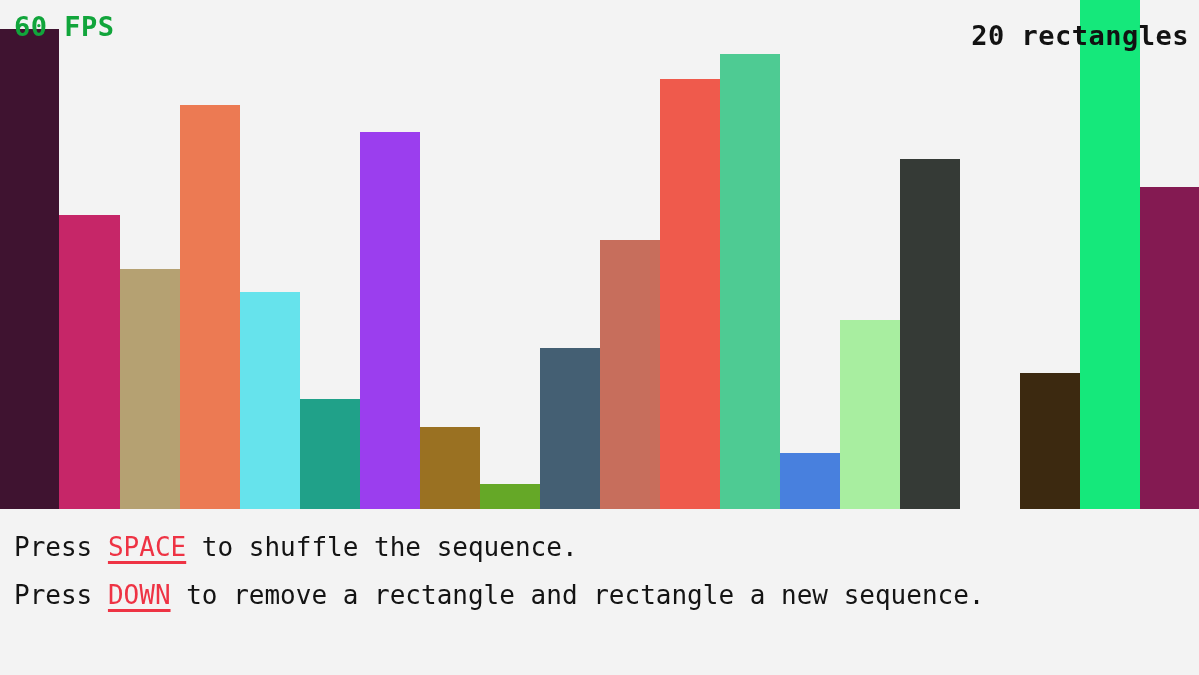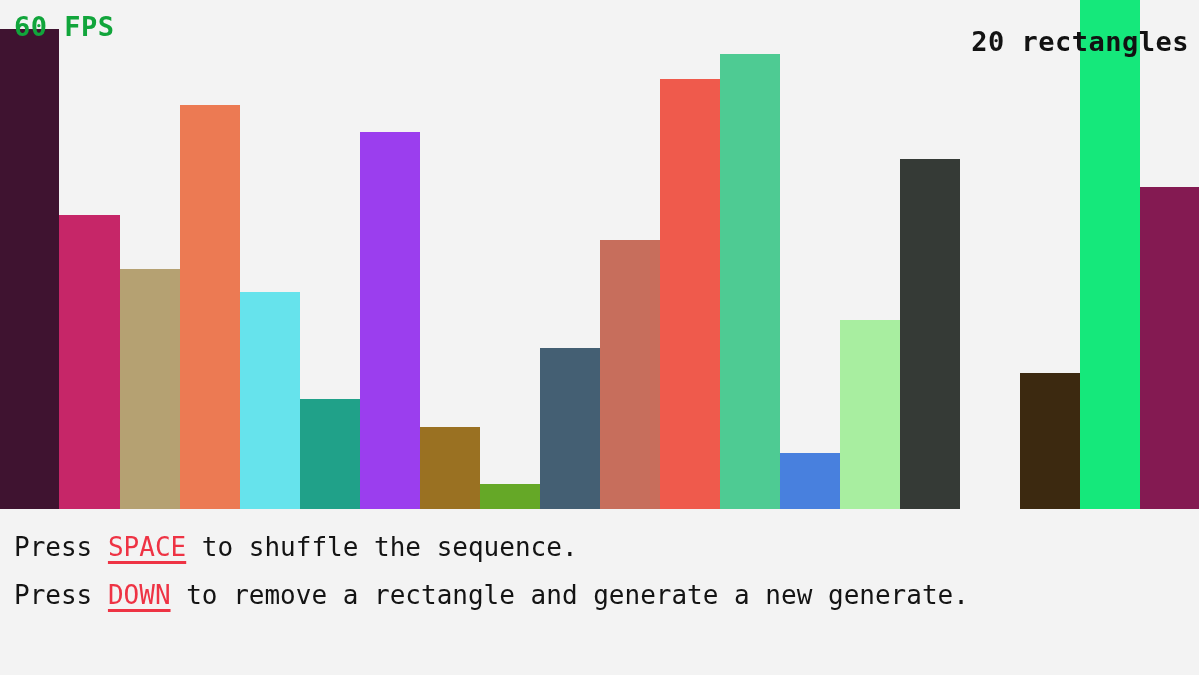--- a/index.html
+++ b/index.html
@@ -44,21 +44,21 @@
     letter-spacing: 0.5px;
     white-space: nowrap;
   }
   #fps-counter {
     left: 14px;
     top: 11px;
     color: #11A53B;
   }
   #rect-count {
     right: 10px;
-    top: 26px;
+    top: 20px;
     color: #121212;
     text-align: right;
   }
 
   
   #instructions {
     position: absolute;
     left: 0;
     top: 509px;
     width: 1199px;
@@ -111,17 +111,17 @@
 
   <div class="hud" id="fps-counter">60 FPS</div>
 
   <div class="hud" id="rect-count">20 rectangles</div>
 
   <div id="instructions">
     <div class="instruction-line">
       <span>Press </span><span class="keycap">SPACE</span><span> to shuffle the sequence.</span>
     </div>
     <div class="instruction-line">
-      <span>Press </span><span class="keycap">DOWN</span><span> to remove a rectangle and generate a new generate.</span>
+      <span>Press </span><span class="keycap">DOWN</span><span> to remove a rectangle and rectangle a new sequence.</span>
     </div>
   </div>
 
 </div>
 
 </body></html>

